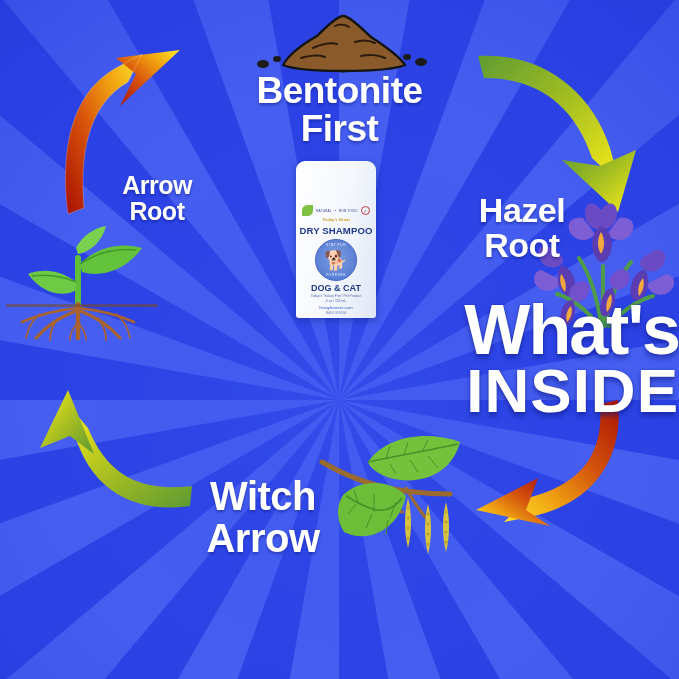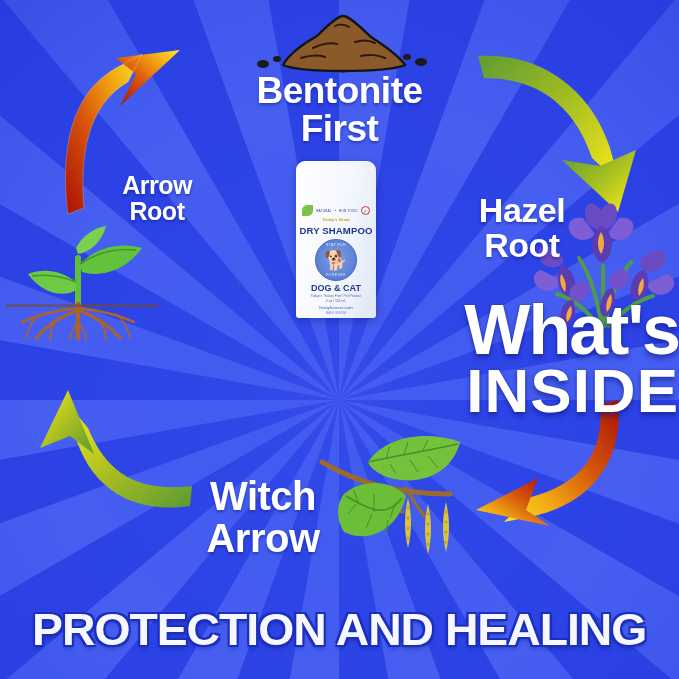--- a/index.html
+++ b/index.html
@@ -336,17 +336,14 @@
     <div class="sub">4 oz / 118 mL</div>
     <div class="web">Itstayforever.com</div>
     <div class="made">MADE IN INDIA</div>
   </div>
 
   <div id="title">
     <span class="t1">What's</span>
     <span class="t2">INSIDE</span>
   </div>
 
-  <div id="banner">
-    <span class="btxt">PROTECTION AND HEALING</span>
-  </div>
 
 </div>
 
 </body></html>

